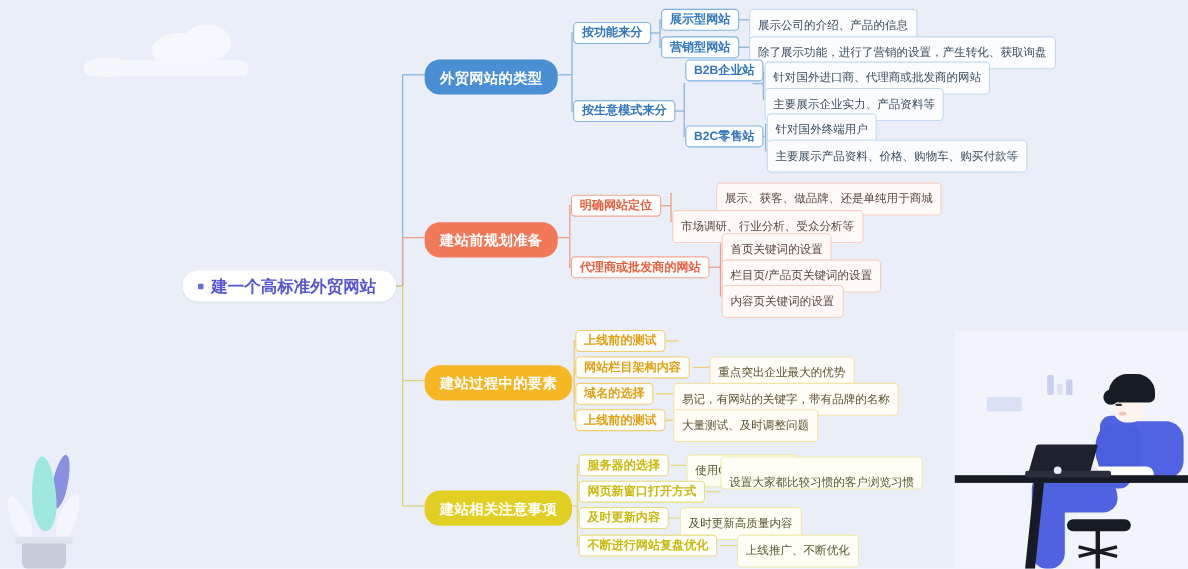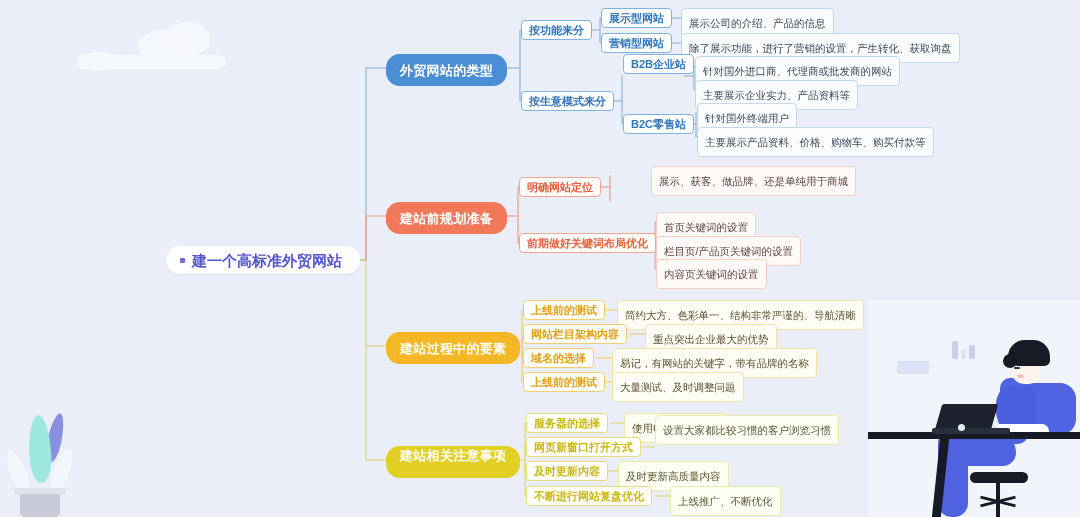--- a/index.html
+++ b/index.html
@@ -84,21 +84,21 @@
     height: 28px;
     border-radius: 14px;
     color: #ffffff;
     font-size: 13px;
     padding: 16px 14px;
     letter-spacing: .3px;
   }
   .lvl1.blue   { background: #4a8fd4; }
   .lvl1.coral  { background: #f2785a; }
   .lvl1.amber  { background: #f6b724; }
-  .lvl1.olive  { background: #e2cf23; align-items: flex-end; }
+  .lvl1.olive  { background: #e2cf23; }
 
   .lvl2 {
     height: 20px;
     border-radius: 4px;
     font-size: 11px;
     padding: 0 7px;
     background: #ffffff;
     border: 1px solid;
   }
   .lvl2.blue  { border-color: #7db2e2; color: #2f76bd; }
@@ -293,44 +293,44 @@
   <div class="node lvl1 coral" style="left:386px;top:202px;">
     <span>建站前规划准备</span>
   </div>
 
   <div class="node lvl2 coral" style="left:519px;top:177px;">
     <span>明确网站定位</span>
   </div>
   <div class="node leafnode coral" style="left:611px;top:166px;margin-left:40px;">
     <span>展示、获客、做品牌、还是单纯用于商城</span>
   </div>
+  <div class="node leafnode coral" style="left:611px;top:191px;">
+    <span>市场调研、行业分析、受众分析等</span>
+  </div>
 
   <div class="node lvl2 coral" style="left:519px;top:233px;">
-    <span>前期做好关键词布局优化</span>
+    <span>代理商或批发商的网站</span>
   </div>
   <div class="node leafnode coral" style="left:656px;top:212px;">
     <span>首页关键词的设置</span>
   </div>
   <div class="node leafnode coral" style="left:656px;top:236px;">
     <span>栏目页/产品页关键词的设置</span>
   </div>
   <div class="node leafnode coral" style="left:656px;top:259px;">
     <span>内容页关键词的设置</span>
   </div>
 
   <div class="node lvl1 amber" style="left:386px;top:332px;">
     <span>建站过程中的要素</span>
   </div>
 
   <div class="node lvl2 amber" style="left:523px;top:300px;">
     <span>上线前的测试</span>
   </div>
-  <div class="node leafnode amber" style="left:617px;top:300px;">
-    <span>简约大方、色彩单一、结构非常严谨的、导航清晰</span>
-  </div>
 
   <div class="node lvl2 amber" style="left:523px;top:324px;">
     <span>网站栏目架构内容</span>
   </div>
   <div class="node leafnode amber" style="left:645px;top:324px;">
     <span>重点突出企业最大的优势</span>
   </div>
 
   <div class="node lvl2 amber" style="left:523px;top:348px;">
     <span>域名的选择</span>
@@ -353,21 +353,21 @@
   <div class="node lvl2 olive" style="left:526px;top:413px;">
     <span>服务器的选择</span>
   </div>
   <div class="node leafnode olive" style="left:624px;top:413px;">
     <span>使用CDN加速服务</span>
   </div>
 
   <div class="node lvl2 olive" style="left:526px;top:437px;text-align:center;">
     <span>网页新窗口打开方式</span>
   </div>
-  <div class="node leafnode olive" style="left:655px;top:415px;">
+  <div class="node leafnode olive" style="left:655px;top:415px;align-items:flex-end;">
     <span>设置大家都比较习惯的客户浏览习惯</span>
   </div>
 
   <div class="node lvl2 olive" style="left:526px;top:461px;">
     <span>及时更新内容</span>
   </div>
   <div class="node leafnode olive" style="left:618px;top:461px;">
     <span>及时更新高质量内容</span>
   </div>
 

